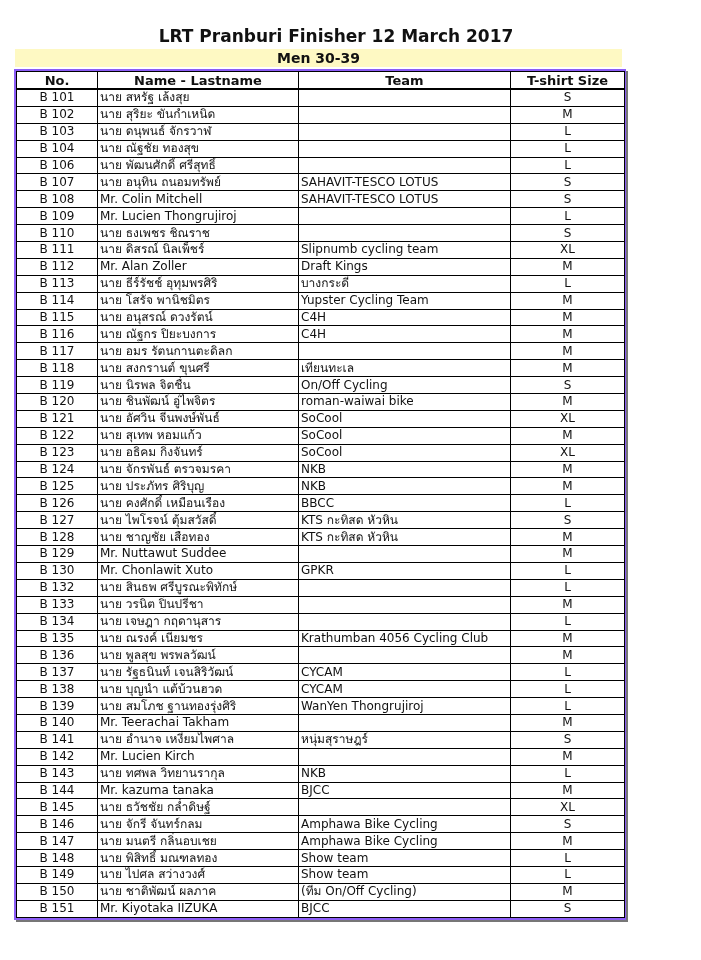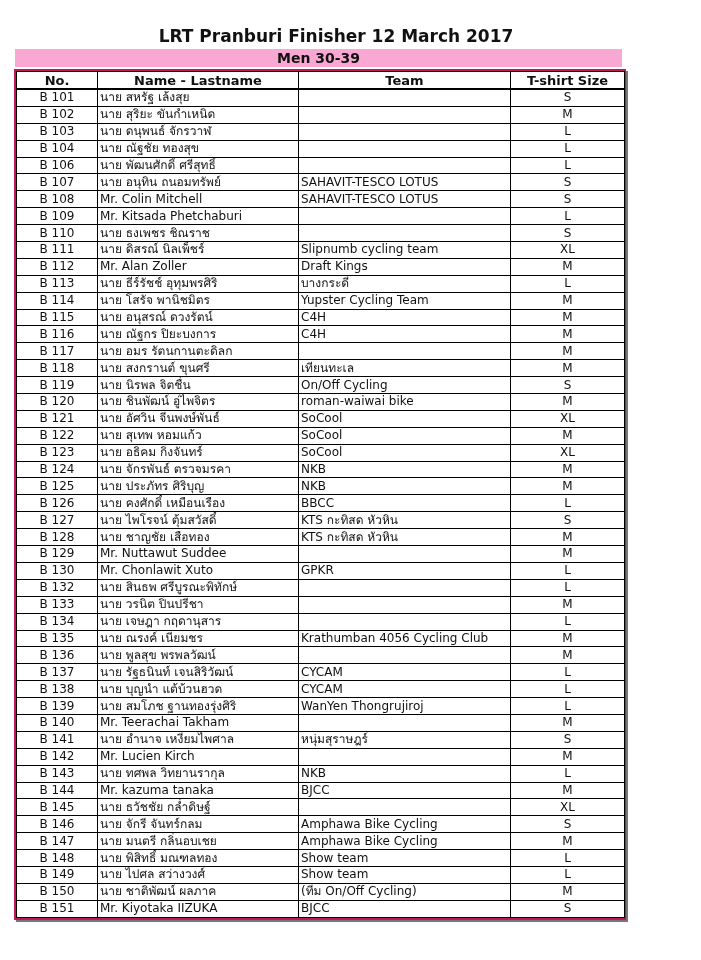--- a/index.html
+++ b/index.html
@@ -1,22 +1,22 @@
 <!DOCTYPE html>
 <html><head>
 <meta charset="utf-8">
 <style>
   html, body { margin: 0; padding: 0; background: #ffffff; }
   body { width: 701px; height: 960px; position: relative; overflow: hidden;
          font-family: "DejaVu Sans", "Liberation Sans", sans-serif; color: #111; }
   .title { position: absolute; left: 16px; top: 26px; width: 640px; text-align: center;
            font-weight: bold; font-size: 17px; letter-spacing: 0; }
   .category { position: absolute; left: 15px; top: 49px; width: 607px; height: 18px;
-              background: #f9a8d4; text-align: center; font-weight: bold; font-size: 14px; line-height: 18px; }
-  .sheet { position: absolute; left: 14px; top: 69px; width: 608px; border: 2px solid #be185d;
+              background: #fef9c3; text-align: center; font-weight: bold; font-size: 14px; line-height: 18px; }
+  .sheet { position: absolute; left: 14px; top: 69px; width: 608px; border: 2px solid #8b5cf6;
            box-shadow: 2px 2px 0 #777; }
   table { border-collapse: collapse; width: 100%; table-layout: fixed; }
   th, td { border: 1px solid #000; padding: 0 2px; height: 15.9px; line-height: 15px;
            font-size: 12px; white-space: nowrap; overflow: hidden; }
   th { font-weight: bold; font-size: 13px; text-align: center; border-bottom: 2px solid #000; height: 16px; }
   col.c-no { width: 81px; } col.c-name { width: 201px; } col.c-team { width: 212px; } col.c-size { width: 114px; }
   td.no { text-align: center; }
   td.size { text-align: center; }
   td.name, td.team { text-align: left; }
 </style>
@@ -80,21 +80,21 @@
           <td class="size">S</td>
         </tr>
         <tr>
           <td class="no">B 108</td>
           <td class="name">Mr. Colin Mitchell</td>
           <td class="team">SAHAVIT-TESCO LOTUS</td>
           <td class="size">S</td>
         </tr>
         <tr>
           <td class="no">B 109</td>
-          <td class="name">Mr. Kitsada Phetchaburi</td>
+          <td class="name">Mr. Lucien Thongrujiroj</td>
           <td class="team"></td>
           <td class="size">L</td>
         </tr>
         <tr>
           <td class="no">B 110</td>
           <td class="name">นาย ธงเพชร ชิณราช</td>
           <td class="team"></td>
           <td class="size">S</td>
         </tr>
         <tr>

